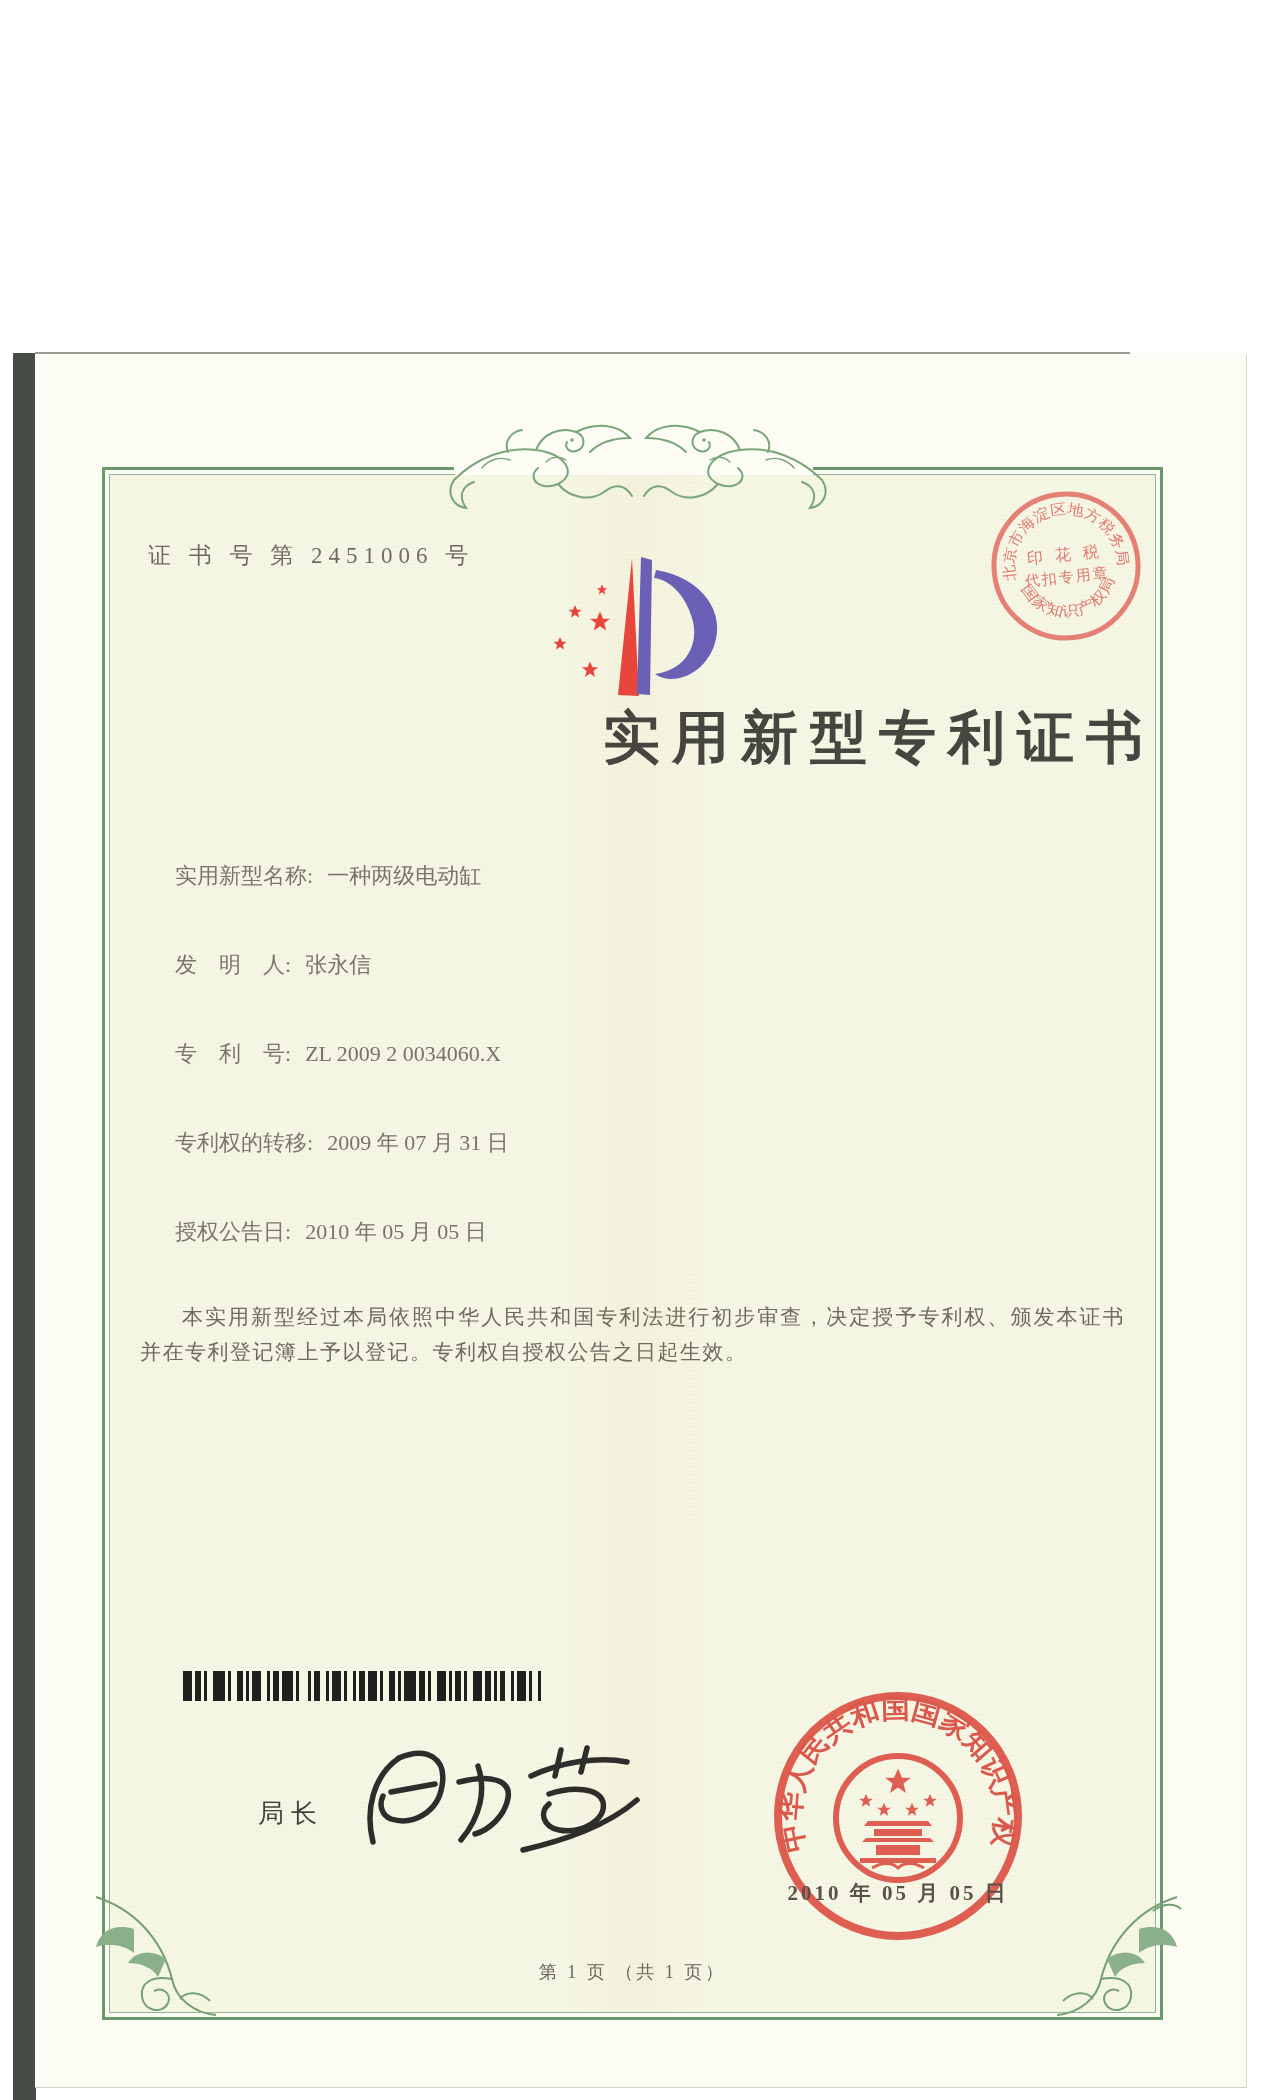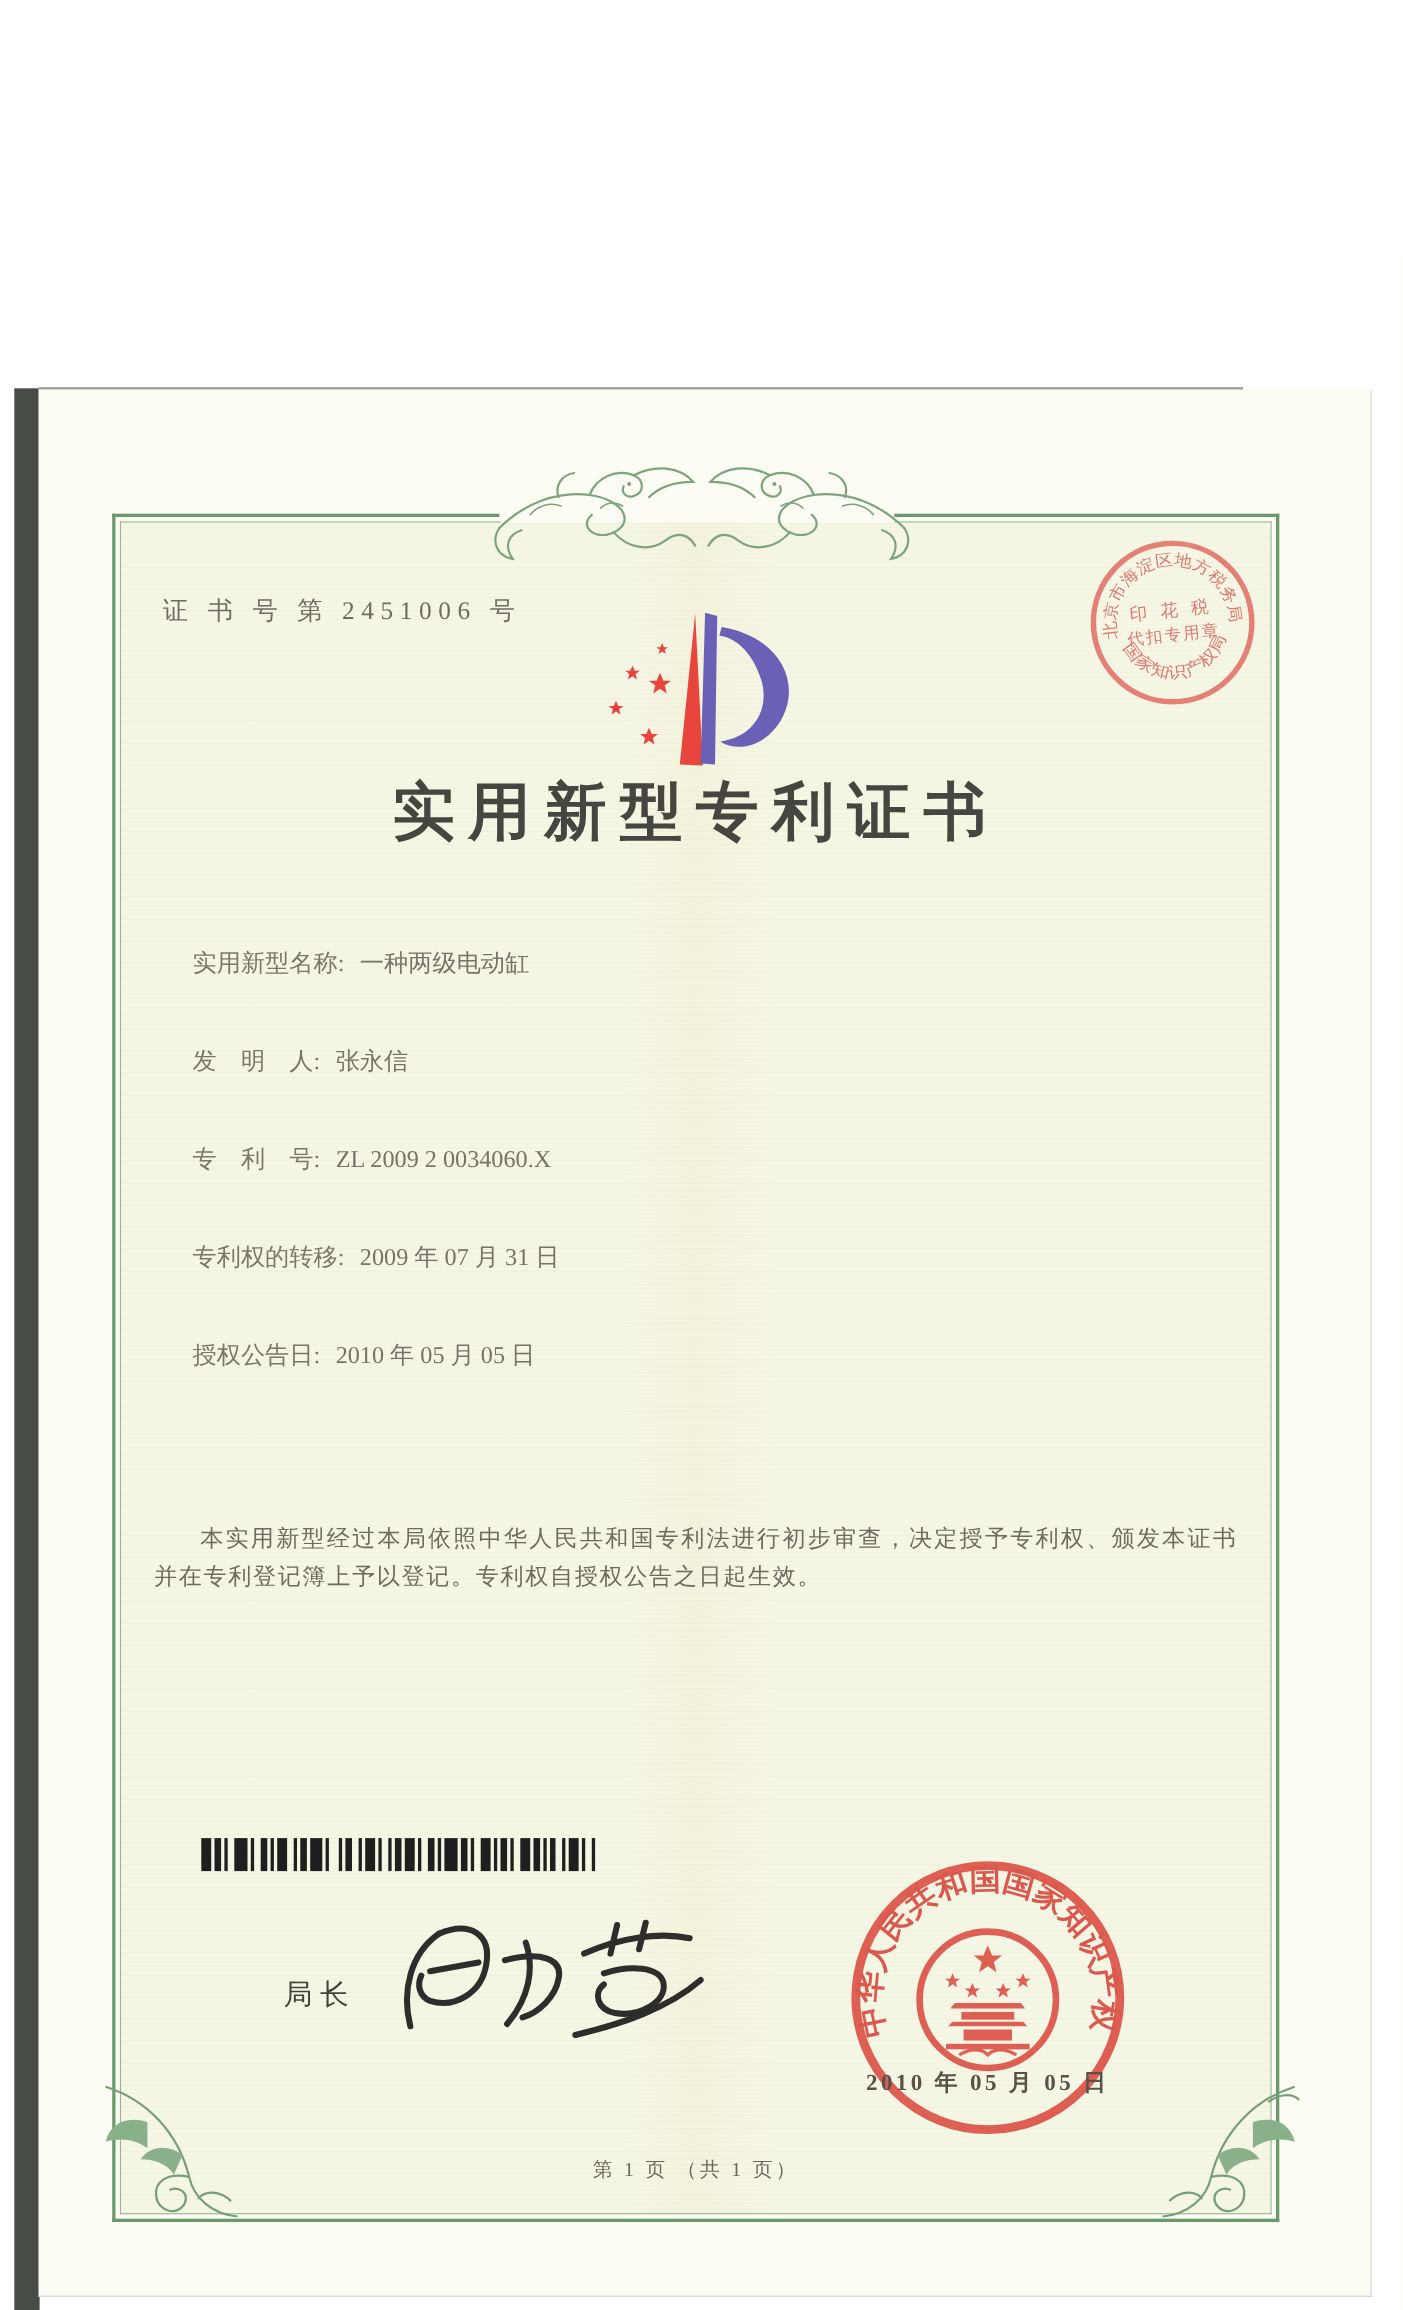--- a/index.html
+++ b/index.html
@@ -12,27 +12,27 @@
   .paper-bottom-edge{position:absolute;left:35px;top:2087px;width:1212px;height:1px;background:#cfcfc7;}
   .spine{position:absolute;left:13px;top:353px;width:23px;height:1747px;background:#474c46;}
   
   .bseg{position:absolute;background:#6c996c;}
   .bseg.inner{background:#92b792;}
   .tint{position:absolute;left:110px;top:475px;width:1045px;height:1537px;background:#f6f6e5;
         background-image:repeating-linear-gradient(180deg, rgba(120,120,80,0.030) 0 1px, rgba(0,0,0,0) 1px 4px),
                          linear-gradient(90deg, rgba(0,0,0,0) 44%, rgba(225,210,140,0.10) 50%, rgba(0,0,0,0) 57%);}
   .cert-no{position:absolute;left:148px;top:540px;font-size:23px;letter-spacing:6px;color:#6f6b62;}
   .logo{position:absolute;left:540px;top:548px;width:210px;height:160px;}
-  .title{position:absolute;left:110px;top:700px;width:1045px;text-align:center;
+  .title{position:absolute;left:110px;top:700px;width:1045px;text-align:right;
          font-size:57px;font-weight:700;letter-spacing:12px;color:#47453f;}
   .fields{position:absolute;left:175px;top:861px;width:900px;}
   .frow{height:89px;font-size:22px;color:#7b766b;white-space:pre;}
   .frow .lb{display:inline-block;}
   .frow .vl{margin-left:14px;color:#77726a;}
-  .bodytext{position:absolute;left:140px;top:1381px;width:985px;font-size:21px;line-height:35px;
+  .bodytext{position:absolute;left:140px;top:1300px;width:985px;font-size:21px;line-height:35px;
             color:#6e6a5f;text-align:justify;letter-spacing:1.5px;}
   .bodytext p{margin:0;text-indent:2em;}
   .barcode{position:absolute;left:183px;top:1671px;width:362px;height:30px;font-size:0;white-space:nowrap;}
   .barcode span{display:inline-block;height:30px;vertical-align:top;}
   .director{position:absolute;left:258px;top:1796px;font-size:26px;letter-spacing:7px;color:#45433e;}
   .signature{position:absolute;left:345px;top:1742px;width:300px;height:130px;}
   .seal{position:absolute;left:768px;top:1686px;width:260px;height:260px;}
   .seal-date{position:absolute;left:768px;top:1879px;width:260px;text-align:center;
              font-size:21px;letter-spacing:3px;color:#59514a;font-weight:600;}
   .taxstamp{position:absolute;left:986px;top:486px;width:160px;height:160px;transform:rotate(-6deg);opacity:.92;}

